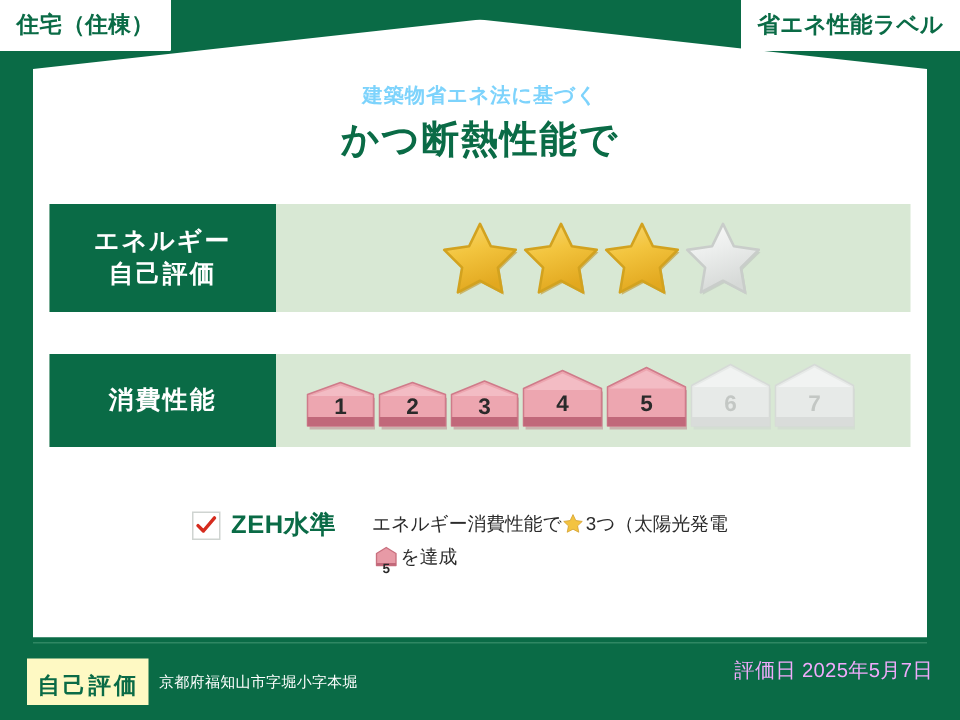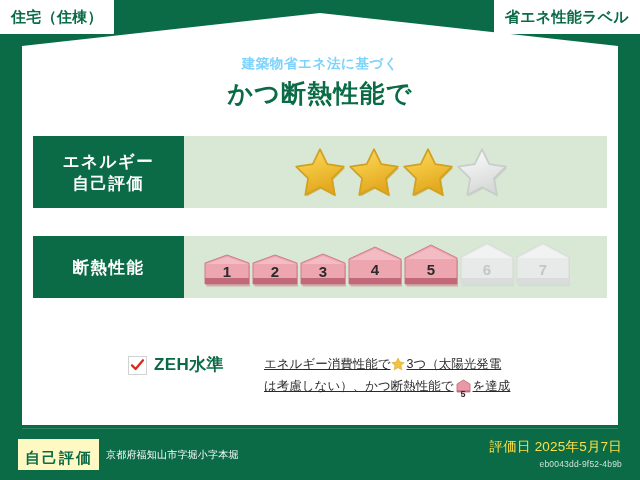--- a/index.html
+++ b/index.html
@@ -152,21 +152,21 @@
     font-weight: bold;
     color: #2a2a2a;
     line-height: 1;
   }
   .badge.off .badge-num { color: #c3c7c4; }
 
   
   .zeh {
     position: absolute;
     left: 128px;
-    top: 355px;
+    top: 340px;
     display: flex;
     align-items: flex-start;
     z-index: 5;
   }
   .zeh-check {
     display: flex;
     align-items: center;
     margin-right: 8px;
     padding-top: 1px;
   }
@@ -185,23 +185,22 @@
     font-weight: bold;
     letter-spacing: 0.4px;
     line-height: 1.1;
     margin-left: 7px;
     white-space: nowrap;
   }
   .zeh-desc {
     color: #2b2b2b;
     font-size: 12.5px;
     line-height: 1.55;
-    margin-left: 32px;
+    margin-left: 16px;
     max-width: 300px;
-    text-decoration: underline;
   }
   .zeh-desc .inline-star {
     display: inline-block;
     vertical-align: -3px;
     margin: 0 1px;
   }
   .zeh-desc .inline-badge {
     display: inline-block;
     vertical-align: -3px;
     position: relative;
@@ -260,21 +259,21 @@
     white-space: nowrap;
   }
   .footer-right {
     position: absolute;
     right: 18px;
     top: 8px;
     text-align: right;
   }
   .eval-date {
     font-size: 13.5px;
-    color: #fde047;
+    color: #f0abfc;
     letter-spacing: 0.2px;
     white-space: nowrap;
   }
   .eval-id {
     font-size: 8.5px;
     color: #cfe3d8;
     letter-spacing: 0.2px;
     margin-top: 3px;
     white-space: nowrap;
   }
@@ -348,21 +347,21 @@
               </defs>
               <polygon points="12 1.5 15.35 8.4 23 9.5 17.5 14.95 18.8 22.6 12 19 5.2 22.6 6.5 14.95 1 9.5 8.65 8.4" transform="translate(0.55,0.7)" fill="#b9bdba" opacity="0.55"></polygon>
               <polygon points="12 1.5 15.35 8.4 23 9.5 17.5 14.95 18.8 22.6 12 19 5.2 22.6 6.5 14.95 1 9.5 8.65 8.4" fill="url(#g3)" stroke="#c9cdca" stroke-width="0.8" stroke-linejoin="round"></polygon>
             </svg>
           </div>
       </div>
     </div>
 
     <div class="perf-row row-insul">
       <div class="row-label">
-        <span class="label-line">断熱性能</span>
+        <span class="label-line">消費性能</span>
       </div>
       <div class="row-body">
         <div class="badges" id="badge-container">
             <span class="badge">
               <svg width="46" height="35" viewBox="0 0 46 35">
                 <path d="M1,30 L1,9 L23,1 L45,9 L45,30 Z" transform="translate(1.4,2.4)" fill="#b9707f" opacity="0.45"></path>
                 <path d="M1,30 L1,9 L23,1 L45,9 L45,30 Z" fill="#eda6b0" stroke="#cf7b8a" stroke-width="1" stroke-linejoin="round"></path>
                 <path d="M2.5,10 L23,3 L43.5,10 Z" fill="#f3bcc4"></path>
                 <rect x="1" y="24" width="44" height="6" fill="#c1687a"></rect>
               </svg>
@@ -434,21 +433,21 @@
         <svg width="15" height="15" viewBox="0 0 15 15">
           <path d="M2 7.4 L5.6 11 L13 2.3" fill="none" stroke="#d52b1e" stroke-width="2.3" stroke-linecap="round" stroke-linejoin="round"></path>
         </svg>
       </span>
       <span class="zeh-title">ZEH水準</span>
     </div>
     <div class="zeh-desc">
       <span>エネルギー消費性能で</span><span class="inline-star">
         <svg width="14" height="14" viewBox="0 0 24 24">
           <path d="M12 1.8 L15.2 8.6 L22.6 9.6 L17.2 14.7 L18.6 22 L12 18.5 L5.4 22 L6.8 14.7 L1.4 9.6 L8.8 8.6 Z" fill="#f3c340" stroke="#d2a02c" stroke-width="0.9" stroke-linejoin="round"></path>
-        </svg></span><span>3つ（太陽光発電</span><br><span>は考慮しない）、かつ断熱性能で</span><span class="inline-badge">
+        </svg></span><span>3つ（太陽光発電</span><br><span class="inline-badge">
         <svg width="15" height="14" viewBox="0 0 15 14">
           <path d="M1 13 L1 5 L7.5 1 L14 5 L14 13 Z" fill="#e79aa6" stroke="#c9707f" stroke-width="0.9" stroke-linejoin="round"></path>
           <path d="M1 13 L14 13 L14 11.4 L1 11.4 Z" fill="#c2687a"></path>
         </svg>
         <span class="n">5</span>
       </span><span>を達成</span>
     </div>
   </div>
 
   <div class="footer-rule"></div>
@@ -456,17 +455,16 @@
   <div class="footer">
     <div class="footer-left">
       <span class="eval-badge">自己評価</span>
       <span class="eval-address">京都府福知山市字堀小字本堀</span>
     </div>
     <div class="footer-right">
       <div class="eval-date">
         <span>評価日</span>
         <span>2025年5月7日</span>
       </div>
-      <div class="eval-id">eb0043dd-9f52-4b9b</div>
     </div>
   </div>
 
 </div>
 
 </body></html>

